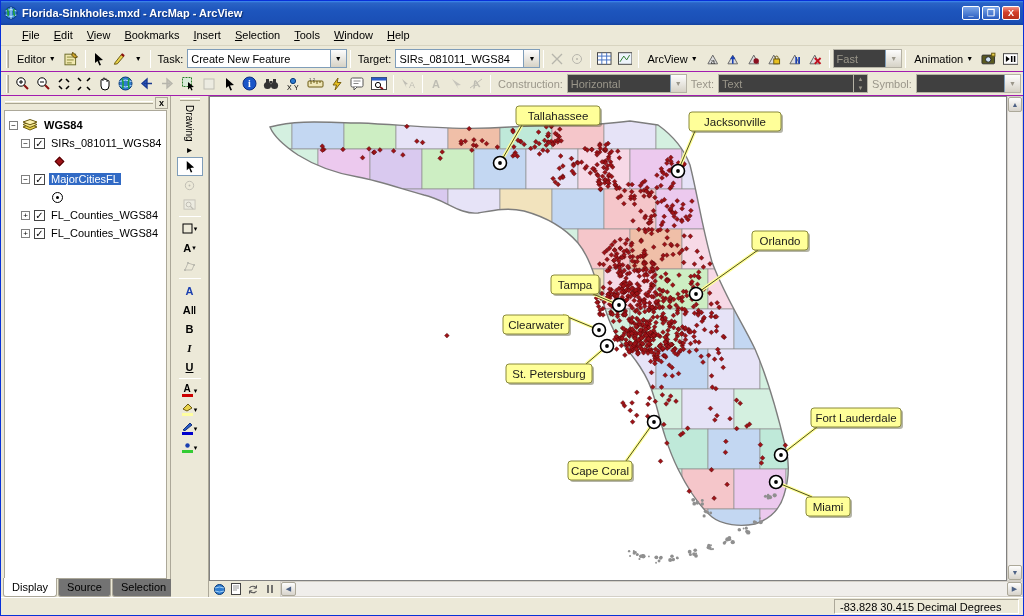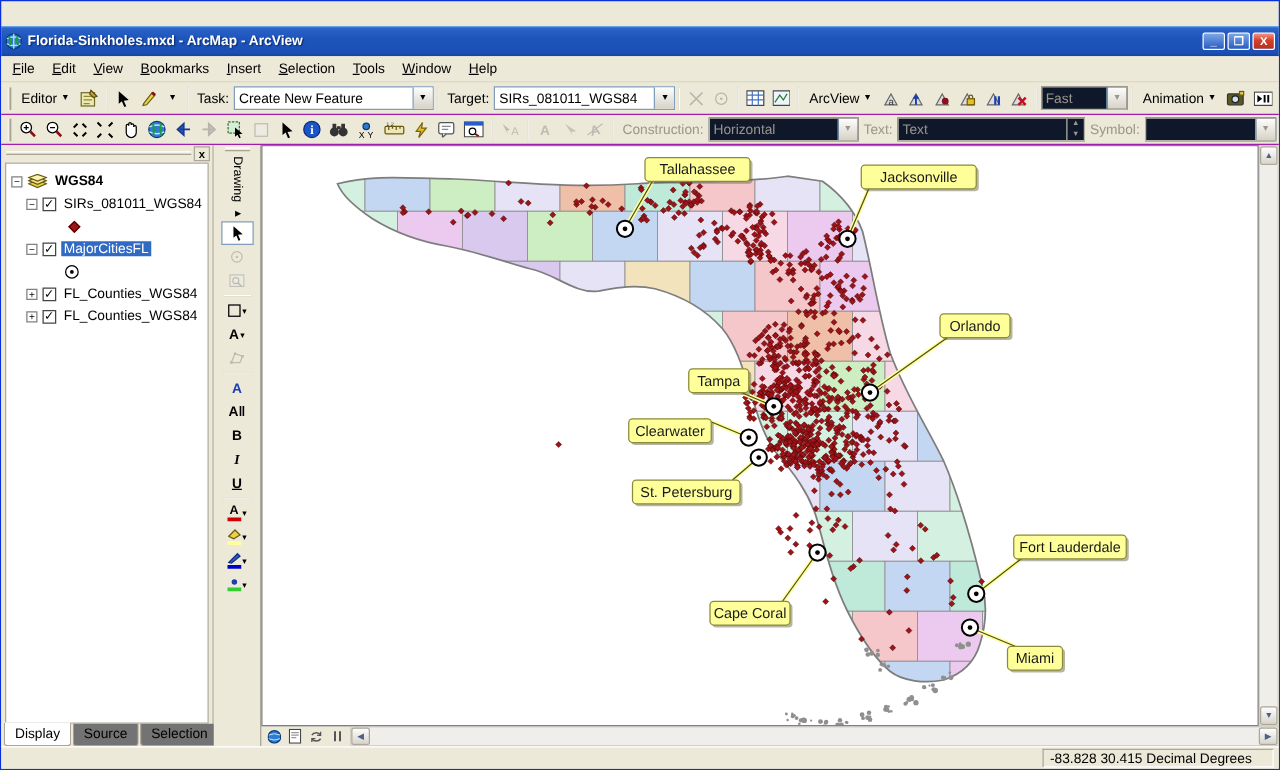--- a/index.html
+++ b/index.html
@@ -1,47 +1,47 @@
 <!DOCTYPE html>
 <html><head>
 <meta charset="utf-8">
 <style>
   * { margin:0; padding:0; box-sizing:border-box; }
   html,body { width:1024px; height:616px; overflow:hidden; font-family:"Liberation Sans",sans-serif; font-size:11px; background:#ece9d8; }
   .app { width:1024px; height:616px; display:flex; flex-direction:column; border:1px solid #0831d9; }
 
   
-  .titlebar { height:18px; background:linear-gradient(to bottom,#3f8cf3 0%,#2a63c5 8%,#1d55bd 40%,#1a4fb5 88%,#1443a0 100%); display:flex; align-items:center; padding:12px 3px; color:#fff;margin-top:20px; }
+  .titlebar { height:18px; background:linear-gradient(to bottom,#3f8cf3 0%,#2a63c5 8%,#1d55bd 40%,#1a4fb5 88%,#1443a0 100%); display:flex; align-items:center; padding:12px 3px; color:#fff; }
   .titlebar .ticon { width:14px; height:14px; margin-right:4px; }
   .titlebar .ttext { flex:1; font-weight:bold; font-size:11px; text-shadow:1px 1px 1px #0a2d6e; white-space:nowrap; overflow:hidden; }
   .winbtn { width:18px; height:14px; margin-left:2px; border:1px solid #fff; border-radius:2px; color:#fff; font-size:9px; line-height:12px; text-align:center; font-weight:bold; }
   .winbtn.min,.winbtn.res { background:linear-gradient(to bottom,#7ba6e8,#2a5cc0); }
   .winbtn.close { background:linear-gradient(to bottom,#f09286,#d3402a 45%,#b8301c); }
 
   
-  .menubar { height:21px; display:flex; align-items:center; background:#ece9d8; border-bottom:1px solid #d8d4c0; padding-left:2px; }
+  .menubar { height:21px; display:flex; align-items:center; background:#ece9d8; border-bottom:1px solid #d8d4c0; padding-left:14px; }
   .menu-item { padding:3px 7px; color:#000; }
   .menu-item u { text-decoration:underline; }
 
   
   .toolbar-row { display:flex; align-items:center; background:#ece9d8; height:26px; border-bottom:1px solid #a21caf; padding:0 2px; white-space:nowrap; }
   .toolbar-row.row3 { height:24px; }
   .grip { width:3px; height:18px; margin:0 3px; border-left:1px solid #fff; border-right:1px solid #a9a596; background:#c9c5b2; }
   .tsep { width:1px; height:18px; background:#a9a590; border-right:1px solid #fff; margin:0 3px; }
   .tbtn { min-width:20px; height:20px; display:flex; align-items:center; justify-content:center; border:1px solid transparent; padding:0 2px; }
   .tbtn svg { display:block; }
   .tbtn.disabled { opacity:.45; filter:grayscale(1); }
   .tlabel { padding:0 4px; color:#000; }
   .tlabel.dim { color:#9a968a; }
   .ddbtn { display:flex; align-items:center; gap:3px; padding:0 4px; height:20px; border:1px solid transparent; }
   .dd-arrow { font-size:7px; color:#000; }
   .combo { height:19px; background:#fff; border:1px solid #7f9db9; display:flex; align-items:center; font-size:11px; }
   .combo .cval { flex:1; padding:0 3px; overflow:hidden; white-space:nowrap; }
   .combo .cdd { width:16px; height:100%; background:linear-gradient(to bottom,#fdfdfd,#d6d2c6); border-left:1px solid #7f9db9; font-size:7px; display:flex; align-items:center; justify-content:center; }
-  .combo.disabled { background:#0f172a; color:#9a968a; border-color:#b5b2a5; }
+  .combo.disabled { background:#404040; color:#9a968a; border-color:#b5b2a5; }
   .combo.disabled .cdd { color:#9a968a; }
   .spinner { width:14px; height:100%; border-left:1px solid #b5b2a5; display:flex; flex-direction:column; }
   .spinner span { flex:1; font-size:6px; line-height:8px; text-align:center; color:#9a968a; }
 
   
   .main { flex:1; display:flex; min-height:0; background:#ece9d8; }
 
   
   .toc { width:170px; display:flex; flex-direction:column; border-right:1px solid #aca899; }
   .toc-grip { height:13px; display:flex; align-items:center; padding:0 2px; }

